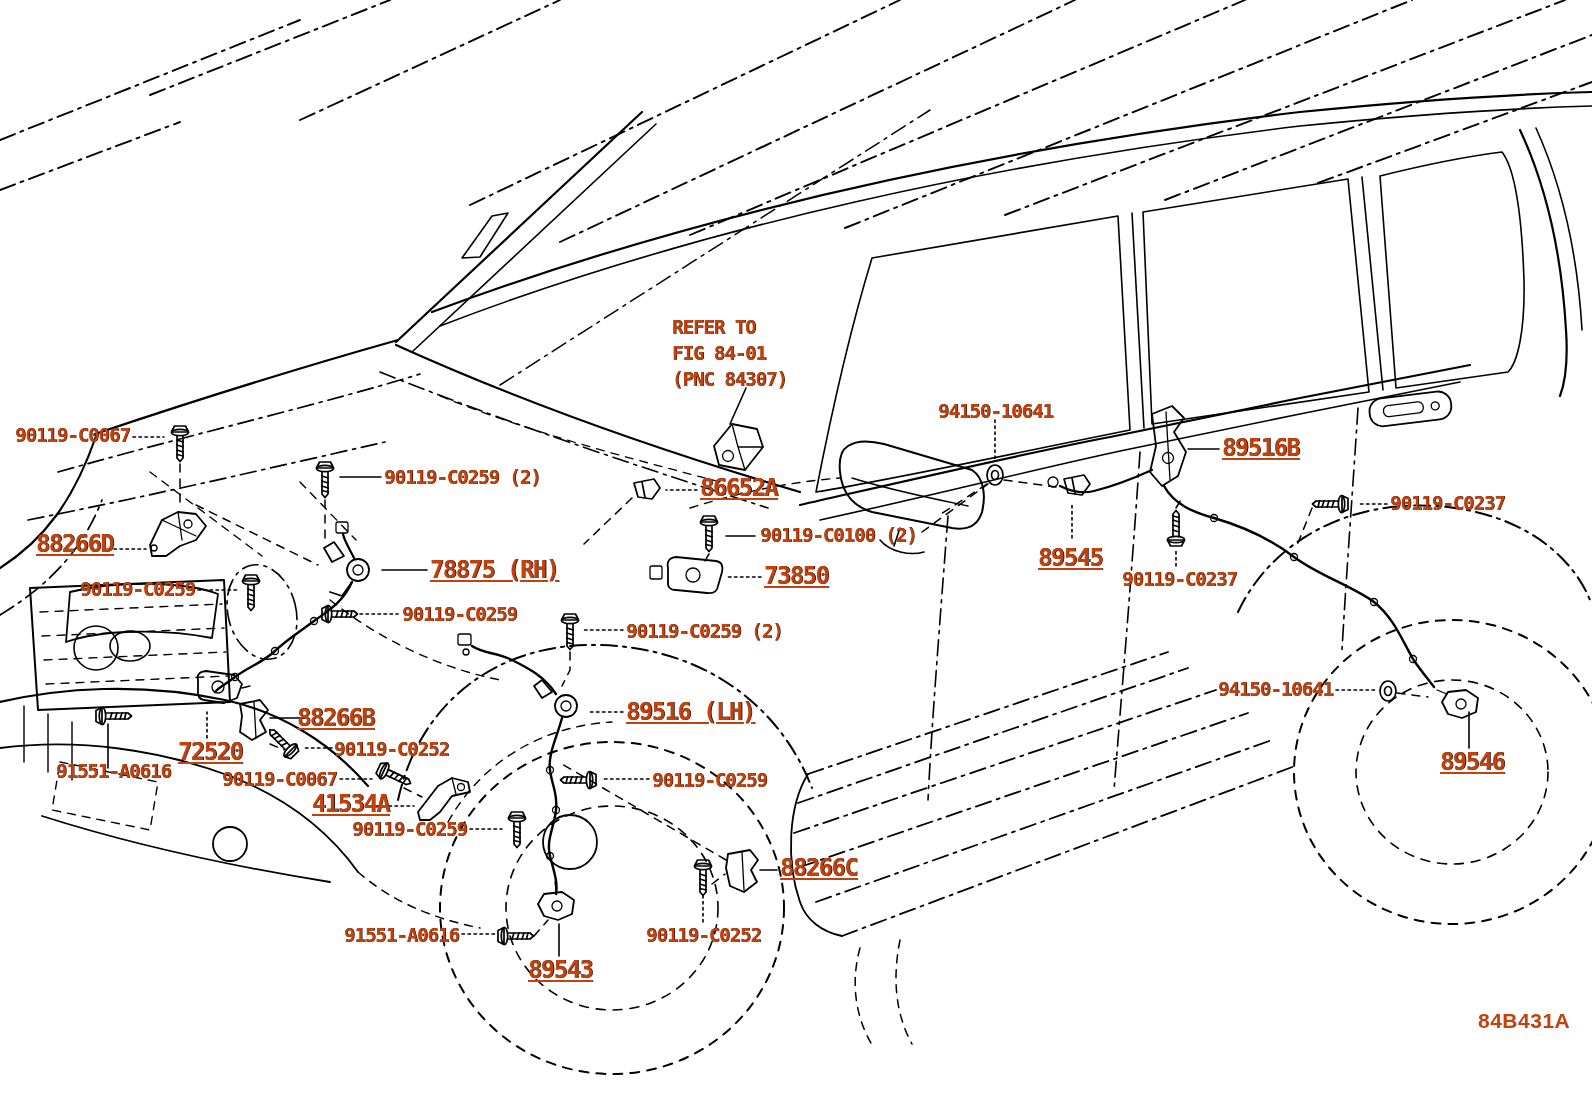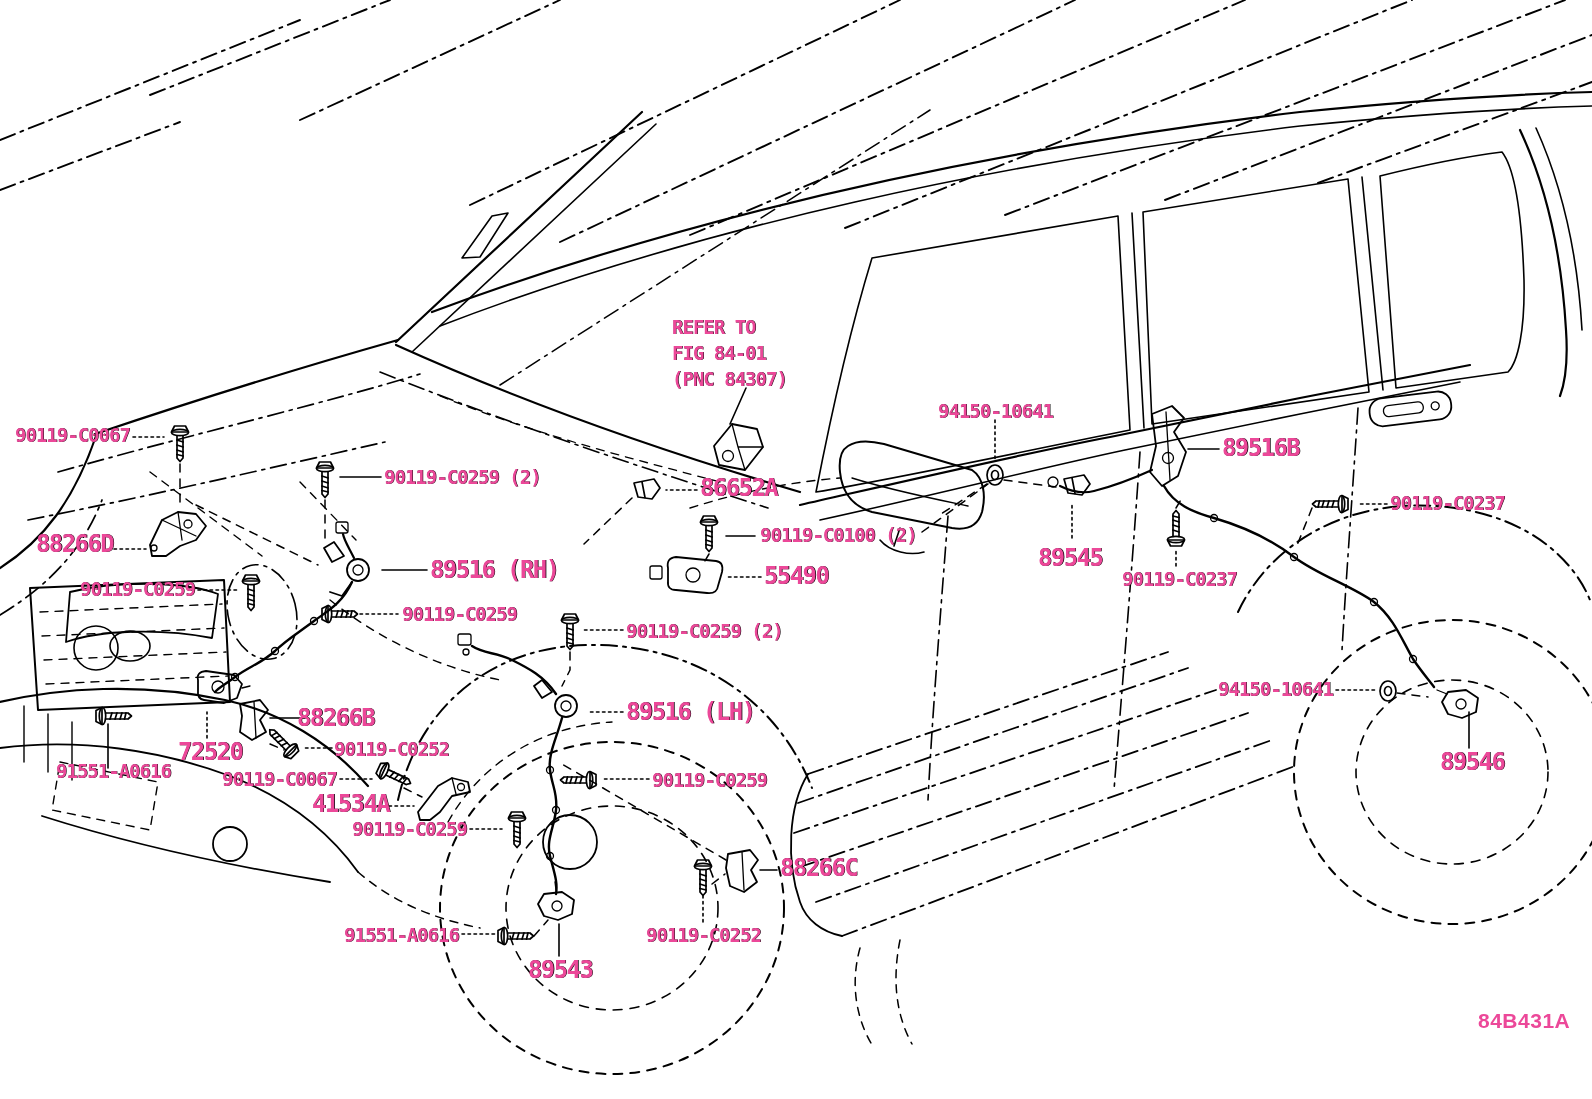--- a/index.html
+++ b/index.html
@@ -1,20 +1,20 @@
 <!DOCTYPE html>
 <html><head>
 <meta charset="utf-8">
 <style>
   html,body{margin:0;padding:0;background:#fff;}
   #stage{position:relative;width:1592px;height:1099px;background:#ffffff;overflow:hidden;}
   #art{position:absolute;left:0;top:0;}
-  .lbl{position:absolute;white-space:nowrap;color:#ec4899;z-index:5;}
+  .lbl{position:absolute;white-space:nowrap;color:#c2410c;z-index:5;}
   .small{font:700 19px/1.05 "DejaVu Sans Mono","Liberation Mono",monospace;letter-spacing:-1px;text-shadow:0.5px 0 0 #000;}
-  .big{font:700 24px/1.05 "DejaVu Sans Mono","Liberation Mono",monospace;letter-spacing:-1.6px;text-shadow:0.6px 0 0 #000;}
+  .big{font:700 24px/1.05 "DejaVu Sans Mono","Liberation Mono",monospace;letter-spacing:-1.6px;text-shadow:0.6px 0 0 #000;text-decoration:underline;}
   .code{font:700 21px/1.05 "Liberation Sans","DejaVu Sans",sans-serif;letter-spacing:0.5px;text-shadow:none;}
   .note div{font:700 19px/26px "DejaVu Sans Mono","Liberation Mono",monospace;letter-spacing:-1px;text-shadow:0.5px 0 0 #000;}
   svg *{vector-effect:non-scaling-stroke;}
 </style>
 </head>
 <body>
 
 <div id="stage">
 
 <svg id="art" width="1592" height="1099" viewBox="0 0 1592 1099" fill="none" stroke="#000" stroke-linecap="round" stroke-linejoin="round">
@@ -318,32 +318,32 @@
       <path d="M559,956 V924"></path>
       <path d="M1469,748 V712"></path>
     </g>
   </g>
 </svg>
 
 <div class="lbl small" style="left:15px;top:426px">90119-C0067</div>
 <div class="lbl big" style="left:36px;top:532px">88266D</div>
 <div class="lbl small" style="left:80px;top:580px">90119-C0259</div>
 <div class="lbl small" style="left:384px;top:468px">90119-C0259 (2)</div>
-<div class="lbl big" style="left:430px;top:558px">89516 (RH)</div>
+<div class="lbl big" style="left:430px;top:558px">78875 (RH)</div>
 <div class="lbl small" style="left:402px;top:605px">90119-C0259</div>
 
 <div class="lbl note" style="left:672px;top:314px">
   <div>REFER TO</div>
   <div>FIG 84-01</div>
   <div>(PNC 84307)</div>
 </div>
 
 <div class="lbl big" style="left:700px;top:476px">86652A</div>
 <div class="lbl small" style="left:760px;top:526px">90119-C0100 (2)</div>
-<div class="lbl big" style="left:764px;top:564px">55490</div>
+<div class="lbl big" style="left:764px;top:564px">73850</div>
 <div class="lbl small" style="left:938px;top:402px">94150-10641</div>
 <div class="lbl big" style="left:1222px;top:436px">89516B</div>
 <div class="lbl small" style="left:1390px;top:494px">90119-C0237</div>
 <div class="lbl big" style="left:1038px;top:546px">89545</div>
 <div class="lbl small" style="left:1122px;top:570px">90119-C0237</div>
 
 <div class="lbl small" style="left:626px;top:622px">90119-C0259 (2)</div>
 <div class="lbl big" style="left:626px;top:700px">89516 (LH)</div>
 <div class="lbl small" style="left:652px;top:771px">90119-C0259</div>
 

